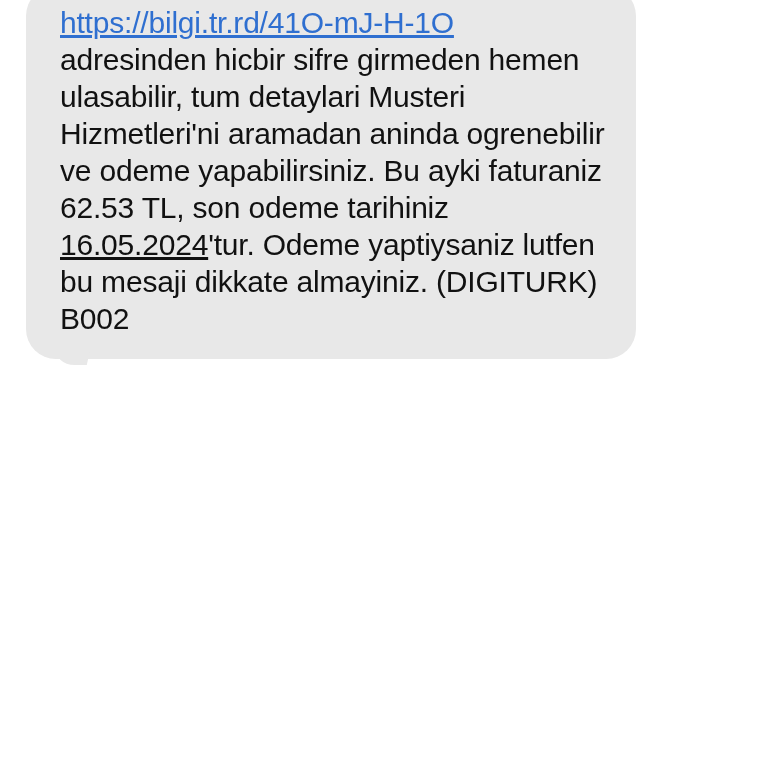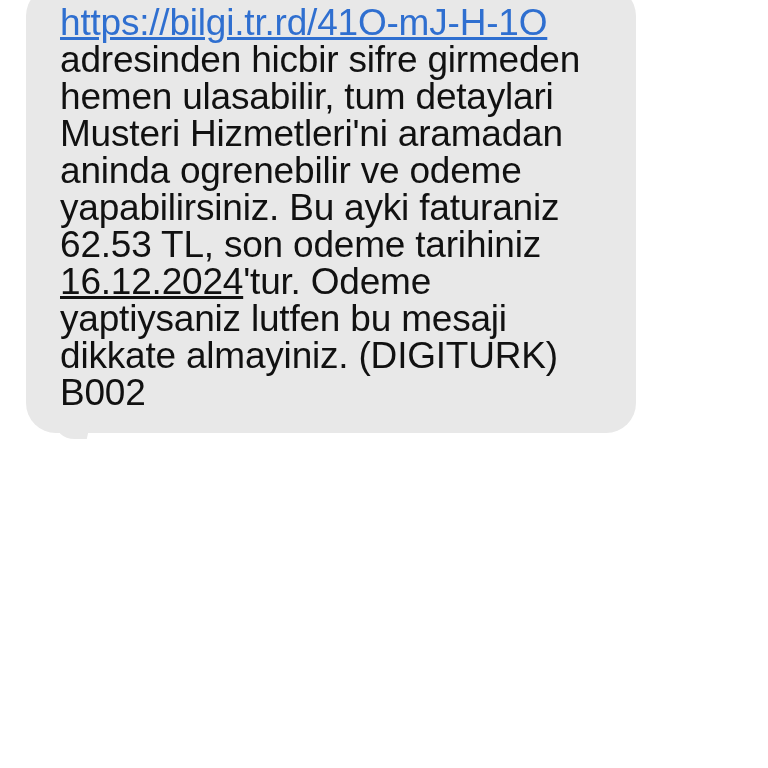--- a/index.html
+++ b/index.html
@@ -37,21 +37,21 @@
     bottom: -6px;
     width: 34px;
     height: 30px;
     background: #e8e8e8;
     border-bottom-left-radius: 22px 18px;
     transform: skewX(-12deg);
   }
 
   .msg-text {
     position: relative;
-    font-size: 37px;
+    font-size: 30px;
     line-height: 37px;
     color: #111111;
     letter-spacing: -0.2px;
     word-wrap: break-word;
     white-space: pre-wrap;
     z-index: 2;
   }
 
   .msg-link {
     color: #2f6fd0;
@@ -66,16 +66,16 @@
   }
 </style>
 </head>
 <body>
 
 <div id="screen">
 
   <div class="message-bubble">
     <div class="bubble-tail"></div>
     <div class="msg-text"><a class="msg-link" href="#">https://bilgi.tr.rd/41O-mJ-H-1O</a><span>
-adresinden hicbir sifre girmeden hemen ulasabilir, tum detaylari Musteri Hizmetleri'ni aramadan aninda ogrenebilir ve odeme yapabilirsiniz. Bu ayki faturaniz 62.53 TL, son odeme tarihiniz </span><span class="msg-date-link">16.12.2024</span><span>'tur. Odeme yaptiysaniz lutfen bu mesaji dikkate almayiniz. (DIGITURK) B002</span></div>
+adresinden hicbir sifre girmeden hemen ulasabilir, tum detaylari Musteri Hizmetleri'ni aramadan aninda ogrenebilir ve odeme yapabilirsiniz. Bu ayki faturaniz 62.53 TL, son odeme tarihiniz </span><span class="msg-date-link">16.05.2024</span><span>'tur. Odeme yaptiysaniz lutfen bu mesaji dikkate almayiniz. (DIGITURK) B002</span></div>
   </div>
 
 </div>
 
 </body></html>

